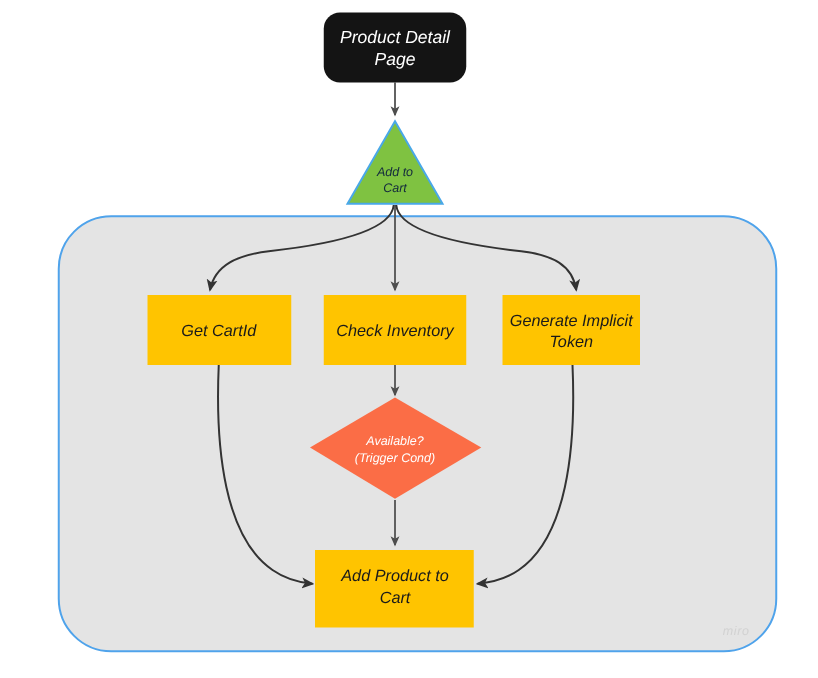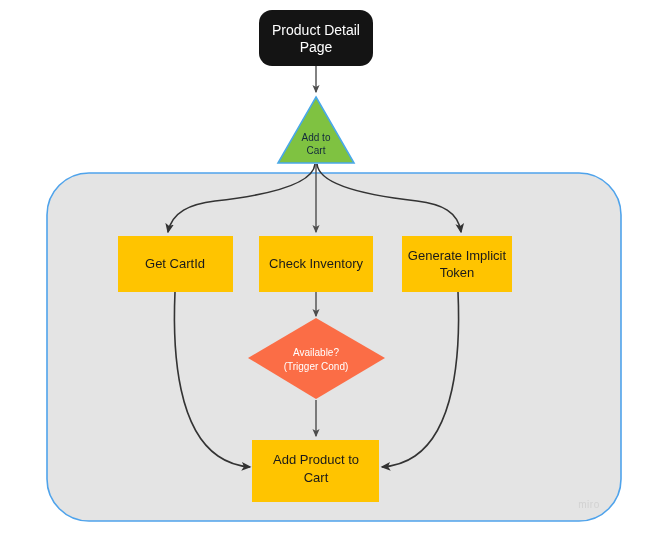--- a/index.html
+++ b/index.html
@@ -14,20 +14,21 @@
     position: relative;
     overflow: hidden;
     font-family: "Liberation Sans", sans-serif;
   }
   #diagram-root {
     position: absolute;
     left: 0;
     top: 0;
     width: 654px;
     height: 438px;
+    font-style: italic;
   }
   svg.flowchart {
     display: block;
     width: 654px;
     height: 542px;
   }
   .node-label {
     font-family: "Liberation Sans", sans-serif;
     text-anchor: middle;
     dominant-baseline: middle;

